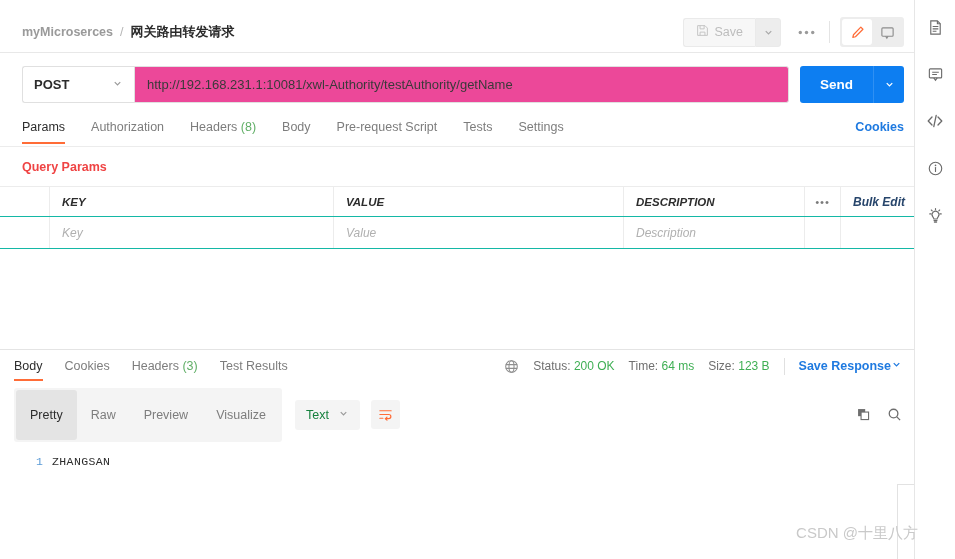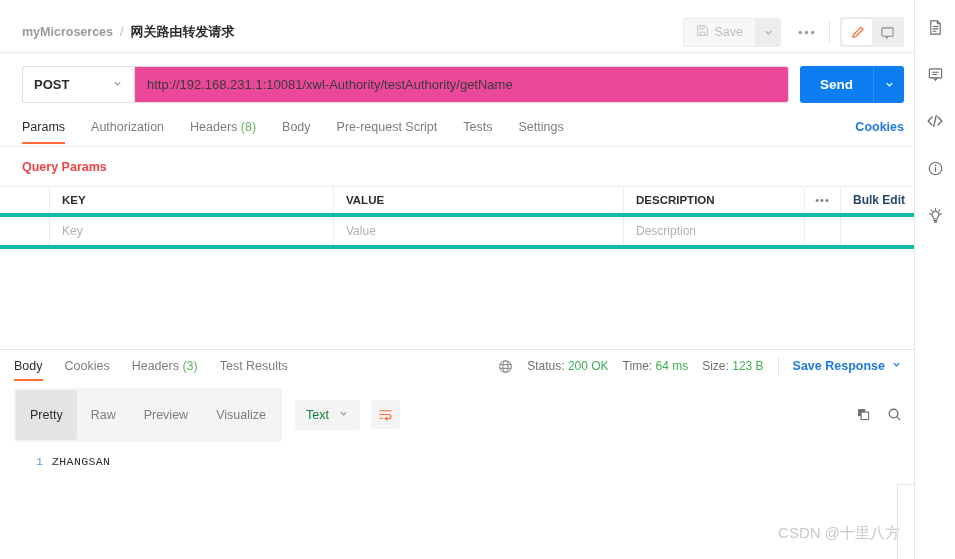--- a/index.html
+++ b/index.html
@@ -180,22 +180,23 @@
   
   .params-title {
     font-size: 12.5px; font-weight: bold; color: #ef4444;
     padding: 13px 0 12px 22px;
     flex: 0 0 auto;
   }
   .ptable { flex: 0 0 auto; width: 914px; }
   .prow {
     display: flex;
     border-top: 1px solid #ececec;
-    border-bottom: 4px solid #14b8a6;
+    border-bottom: 1px solid #14b8a6;
     height: 31px;
+    font-style: italic;
   }
   .prow.body-row { border-top: none; height: 32px; }
   .pcell {
     display: flex; align-items: center;
     border-right: 1px solid #ececec;
     padding: 0 12px;
     font-size: 12px;
     overflow: hidden; white-space: nowrap;
   }
   .c-check { width: 50px; border-right: 1px solid #ececec; }
@@ -239,21 +240,21 @@
   .resp-meta {
     margin-left: auto;
     display: flex; align-items: center; gap: 14px;
     font-size: 12px; color: #6f6f6f;
   }
   .globe { color: #8e8e8e; display: flex; align-items: center; }
   .meta-ok { color: #3faf54; }
   .meta-div { width: 1px; height: 17px; background: #e0e0e0; }
   .save-resp {
     font-size: 12.5px; color: #1f7ae0; font-weight: bold;
-    display: flex; align-items: center; gap: 6px;
+    display: flex; align-items: center; 
     cursor: pointer;
   }
 
   
   .resp-toolbar {
     display: flex; align-items: center;
     padding: 5px 12px 5px 14px;
     flex: 0 0 auto;
   }
   .seg {
@@ -304,21 +305,21 @@
   }
   .ltext {
     font-family: "Liberation Mono", monospace;
     font-size: 11.5px; color: #2c2c2c;
     letter-spacing: 0.4px;
   }
 
   
   .watermark {
     position: absolute;
-    right: 55px; bottom: 16px;
+    right: 37px; bottom: 16px;
     font-size: 15px; color: #c9c9c9;
     white-space: nowrap;
     pointer-events: none;
   }
   .wm-line-a {
     position: absolute;
     left: 897px; top: 484px;
     width: 1px; height: 75px;
     background: #e2e2e2;
   }

